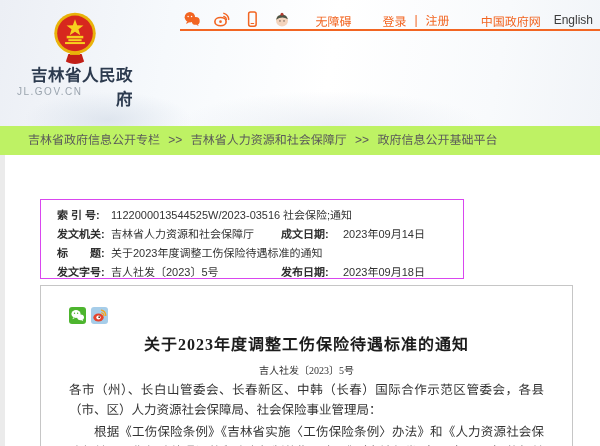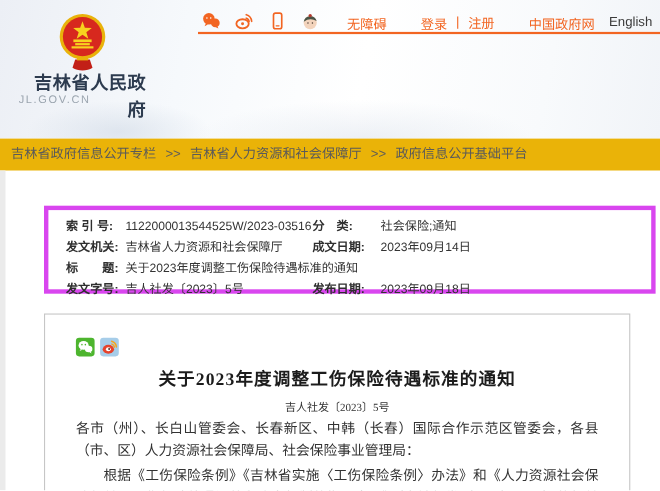--- a/index.html
+++ b/index.html
@@ -40,32 +40,32 @@
   }
   .topbar-links a { text-decoration:none; color:#f26522; cursor:pointer; }
   .topbar-links .lnk { margin-left:31px; }
   .topbar-links .lnk-register { margin-left:8px;font-family:Liberation Serif, serif; }
   .topbar-links .divider { color:#f26522; margin-left:8px; font-size:12px; }
   .topbar-links .lnk-english { color:#3b3b3b; margin-left:13px; }
 
   
   .breadcrumb-bar {
     position:absolute; top:126px; left:0; width:600px; height:29px;
-    background:#eab308; line-height:29px; padding-left:10px;
+    background:#bef264; line-height:29px; padding-left:28px;
     font-size:12px; color:#5a5a5a; white-space:nowrap;
   }
   .breadcrumb-bar a { color:#5a5a5a; text-decoration:none; cursor:pointer; }
   .breadcrumb-bar .sep { margin:0 5px; color:#5a5a5a; }
 
   .left-edge { position:absolute; left:0; top:155px; width:5px; height:291px; background:#ebebeb; }
 
   
   .meta-box {
-    position:absolute; left:40px; top:187px; width:556px; height:80px;
-    border:4px solid #d946ef; background:#fff; padding:7px 0 0 16px;
+    position:absolute; left:40px; top:199px; width:424px; height:80px;
+    border:1px solid #d946ef; background:#fff; padding:7px 0 0 16px;
   }
   .meta-row {
     display:grid; grid-template-columns:52px 172px 60px 1fr;
     height:19px; line-height:17px; font-size:11px; color:#333; white-space:nowrap;
   }
   .meta-row.wide { grid-template-columns:52px 1fr; }
   .m-label { font-weight:700; color:#2f2f2f; }
   .m-value { color:#333; padding-left:2px; }
 
   
@@ -171,21 +171,20 @@
     <span class="sep">&gt;&gt;</span>
     <a>政府信息公开基础平台</a>
   </div>
 
   <div class="left-edge"></div>
 
   <section class="meta-box">
     <div class="meta-row">
       <span class="m-label">索 引 号:</span>
       <span class="m-value">1122000013544525W/2023-03516</span>
-      <span class="m-label">分　类:</span>
       <span class="m-value">社会保险;通知</span>
     </div>
     <div class="meta-row">
       <span class="m-label">发文机关:</span>
       <span class="m-value">吉林省人力资源和社会保障厅</span>
       <span class="m-label">成文日期:</span>
       <span class="m-value">2023年09月14日</span>
     </div>
     <div class="meta-row wide">
       <span class="m-label">标　　题:</span>

